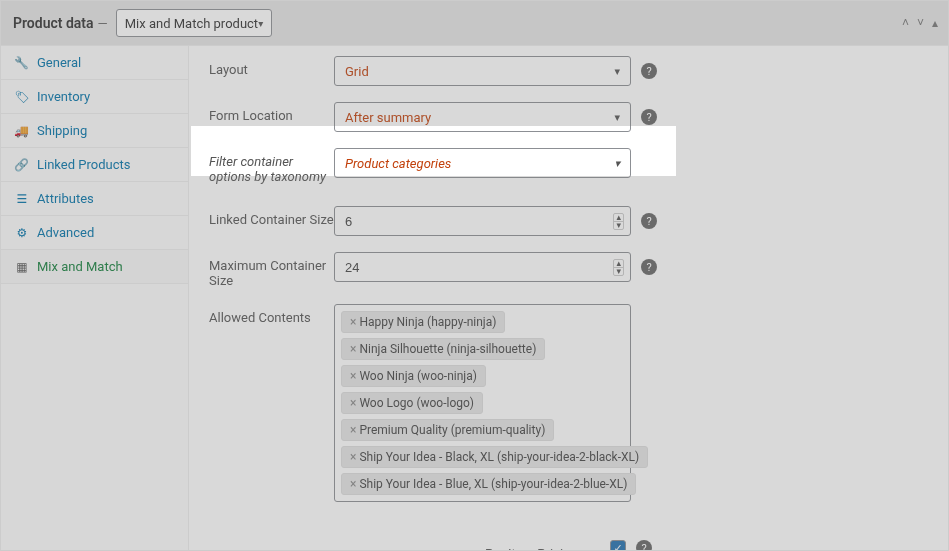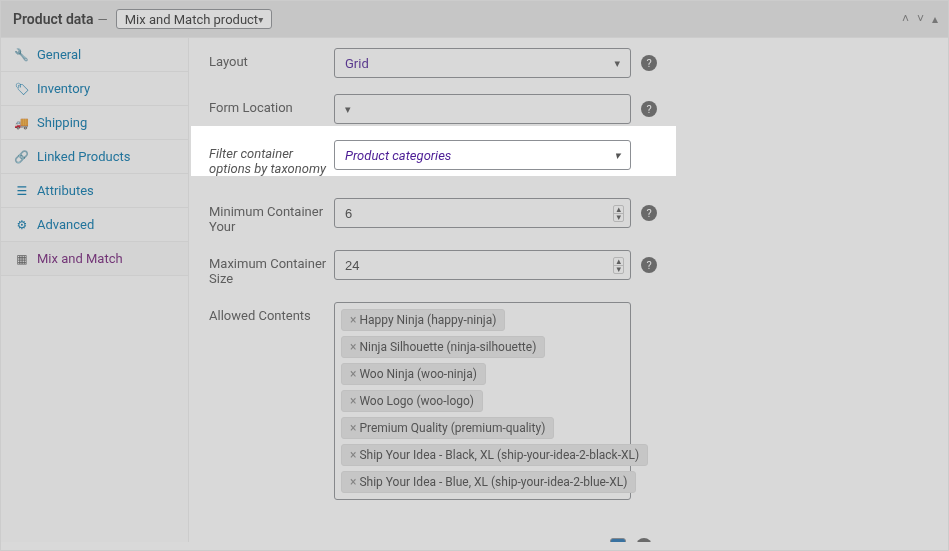--- a/index.html
+++ b/index.html
@@ -2,41 +2,41 @@
 <html><head>
 <meta charset="utf-8">
 <style>
 * { box-sizing: border-box; margin: 0; padding: 0; }
 body { font-family: -apple-system, BlinkMacSystemFont, "Segoe UI", Roboto, sans-serif; font-size: 13px; color: #555; background: #f1f1f1; width: 949px; height: 551px; overflow: hidden; position: relative; }
 
 .panel { background: #fff; border: 1px solid #ccc; margin: 0; height: 100%; position: relative; }
 .panel-header { display: flex; align-items: center; padding: 8px 12px; border-bottom: 1px solid #eee; background: #e5e5e5; position: relative; }
 .panel-title { font-weight: 600; color: #333; font-size: 14px; margin-right: 4px; }
 .dash { color: #666; margin-right: 8px; }
-.product-type-select { display: flex; align-items: center; height: 20px; border: 1px solid #8c8f94; border-radius: 3px; background: #fff; padding: 0 8px; min-width: 150px; cursor: pointer; position: relative; }
+.product-type-select { display: flex; align-items: center; height: 28px; border: 1px solid #8c8f94; border-radius: 3px; background: #fff; padding: 0 8px; min-width: 150px; cursor: pointer; position: relative; }
 .product-type-select .sel-text { color: #333; font-size: 13px; }
 .product-type-select .chev { margin-left: auto; font-size: 10px; color: #555; }
 .checkbox-row { display: flex; align-items: center; margin-left: 20px; gap: 18px; font-size: 13px; color: #555; }
 .checkbox-wrap { display: flex; align-items: center; gap: 4px; }
 .checkbox-wrap input { width: 16px; height: 16px; border: 1px solid #8c8f94; border-radius: 3px; }
 .header-icons { position: absolute; right: 10px; top: 50%; transform: translateY(-50%); display: flex; gap: 8px; color: #777; }
 .header-icons span { cursor: pointer; font-size: 12px; }
 
 .panel-body { display: flex; height: calc(100% - 45px); }
 .sidebar { width: 188px; border-right: 1px solid #eee; background: #fcfcfc; }
 .sidebar-item { display: flex; align-items: center; gap: 8px; padding: 9px 14px; color: #0073aa; cursor: pointer; border-bottom: 1px solid #eee; font-size: 13px; }
 .sidebar-item.shaded { background: #f8f8f8; color: #555; }
 .sidebar-item .ico { width: 14px; height: 14px; display: inline-flex; align-items: center; justify-content: center; font-size: 12px; }
 
 .content { flex: 1; padding: 10px 20px 20px 20px; overflow: auto; }
 .row { display: flex; align-items: flex-start; margin-bottom: 16px; }
 .row-label { width: 125px; color: #555; font-size: 13px; padding-top: 6px; }
 .row-control { display: flex; align-items: center; gap: 10px; }
 .select { width: 297px; height: 30px; border: 1px solid #8c8f94; border-radius: 3px; background: #fff; display: flex; align-items: center; padding: 0 10px; cursor: pointer; position: relative; }
-.select .sel-text { color: #4c1d95; flex: 1; }
+.select .sel-text { color: #c2410c; flex: 1; }
 .select .chev { color: #555; font-size: 11px; }
 .numfield { width: 297px; height: 30px; border: 1px solid #8c8f94; border-radius: 3px; background: #fff; display: flex; align-items: center; padding: 0 6px 0 10px; }
 .numfield input { border: none; outline: none; flex: 1; font-size: 13px; color: #444; width: 100%; }
 .numfield .stepper { display: flex; flex-direction: column; line-height: 7px; font-size: 9px; color: #555; border: 1px solid #ccc; border-radius: 2px; }
 .numfield .stepper span { padding: 0 2px; cursor: pointer; border-bottom: 1px solid #ccc; }
 .numfield .stepper span:last-child { border-bottom: 0; }
 .help-icon { width: 16px; height: 16px; border-radius: 50%; background: #666; color: #fff; display: flex; align-items: center; justify-content: center; font-size: 11px; cursor: help; }
 .checkbox { width: 16px; height: 16px; border: 1px solid #8c8f94; border-radius: 3px; background: #fff; display: inline-block; }
 .checkbox.checked { background: #2271b1; color: #fff; display: inline-flex; align-items: center; justify-content: center; font-size: 11px; }
 
@@ -96,59 +96,60 @@
       <div class="sidebar-item">
         <span class="ico">☰</span>
         <span>Attributes</span>
       </div>
       <div class="sidebar-item">
         <span class="ico">⚙</span>
         <span>Advanced</span>
       </div>
       <div class="sidebar-item shaded">
         <span class="ico" style="color:#555">▦</span>
-        <span style="color:#701a75">Mix and Match</span>
+        <span style="color:#15803d">Mix and Match</span>
       </div>
     </div>
 
     <div class="content">
 
       <div class="row">
         <div class="row-label">Layout</div>
         <div class="row-control">
           <div class="select">
             <span class="sel-text">Grid</span>
             <span class="chev">▾</span>
           </div>
           <div class="help-icon">?</div>
         </div>
       </div>
 
       <div class="row">
         <div class="row-label">Form Location</div>
         <div class="row-control">
           <div class="select">
+            <span class="sel-text">After summary</span>
             <span class="chev">▾</span>
           </div>
           <div class="help-icon">?</div>
         </div>
       </div>
 
       <div class="row highlight-row" style="margin-bottom:22px;">
         <div class="row-label">Filter container options by taxonomy</div>
         <div class="row-control">
           <div class="select">
             <span class="sel-text">Product categories</span>
             <span class="chev">▾</span>
           </div>
         </div>
       </div>
 
       <div class="row">
-        <div class="row-label">Minimum Container Your</div>
+        <div class="row-label">Linked Container Size</div>
         <div class="row-control">
           <div class="numfield">
             <input type="text" value="6" style="">
             <div class="stepper">
               <span>▴</span>
               <span>▾</span>
             </div>
           </div>
           <div class="help-icon">?</div>
         </div>

